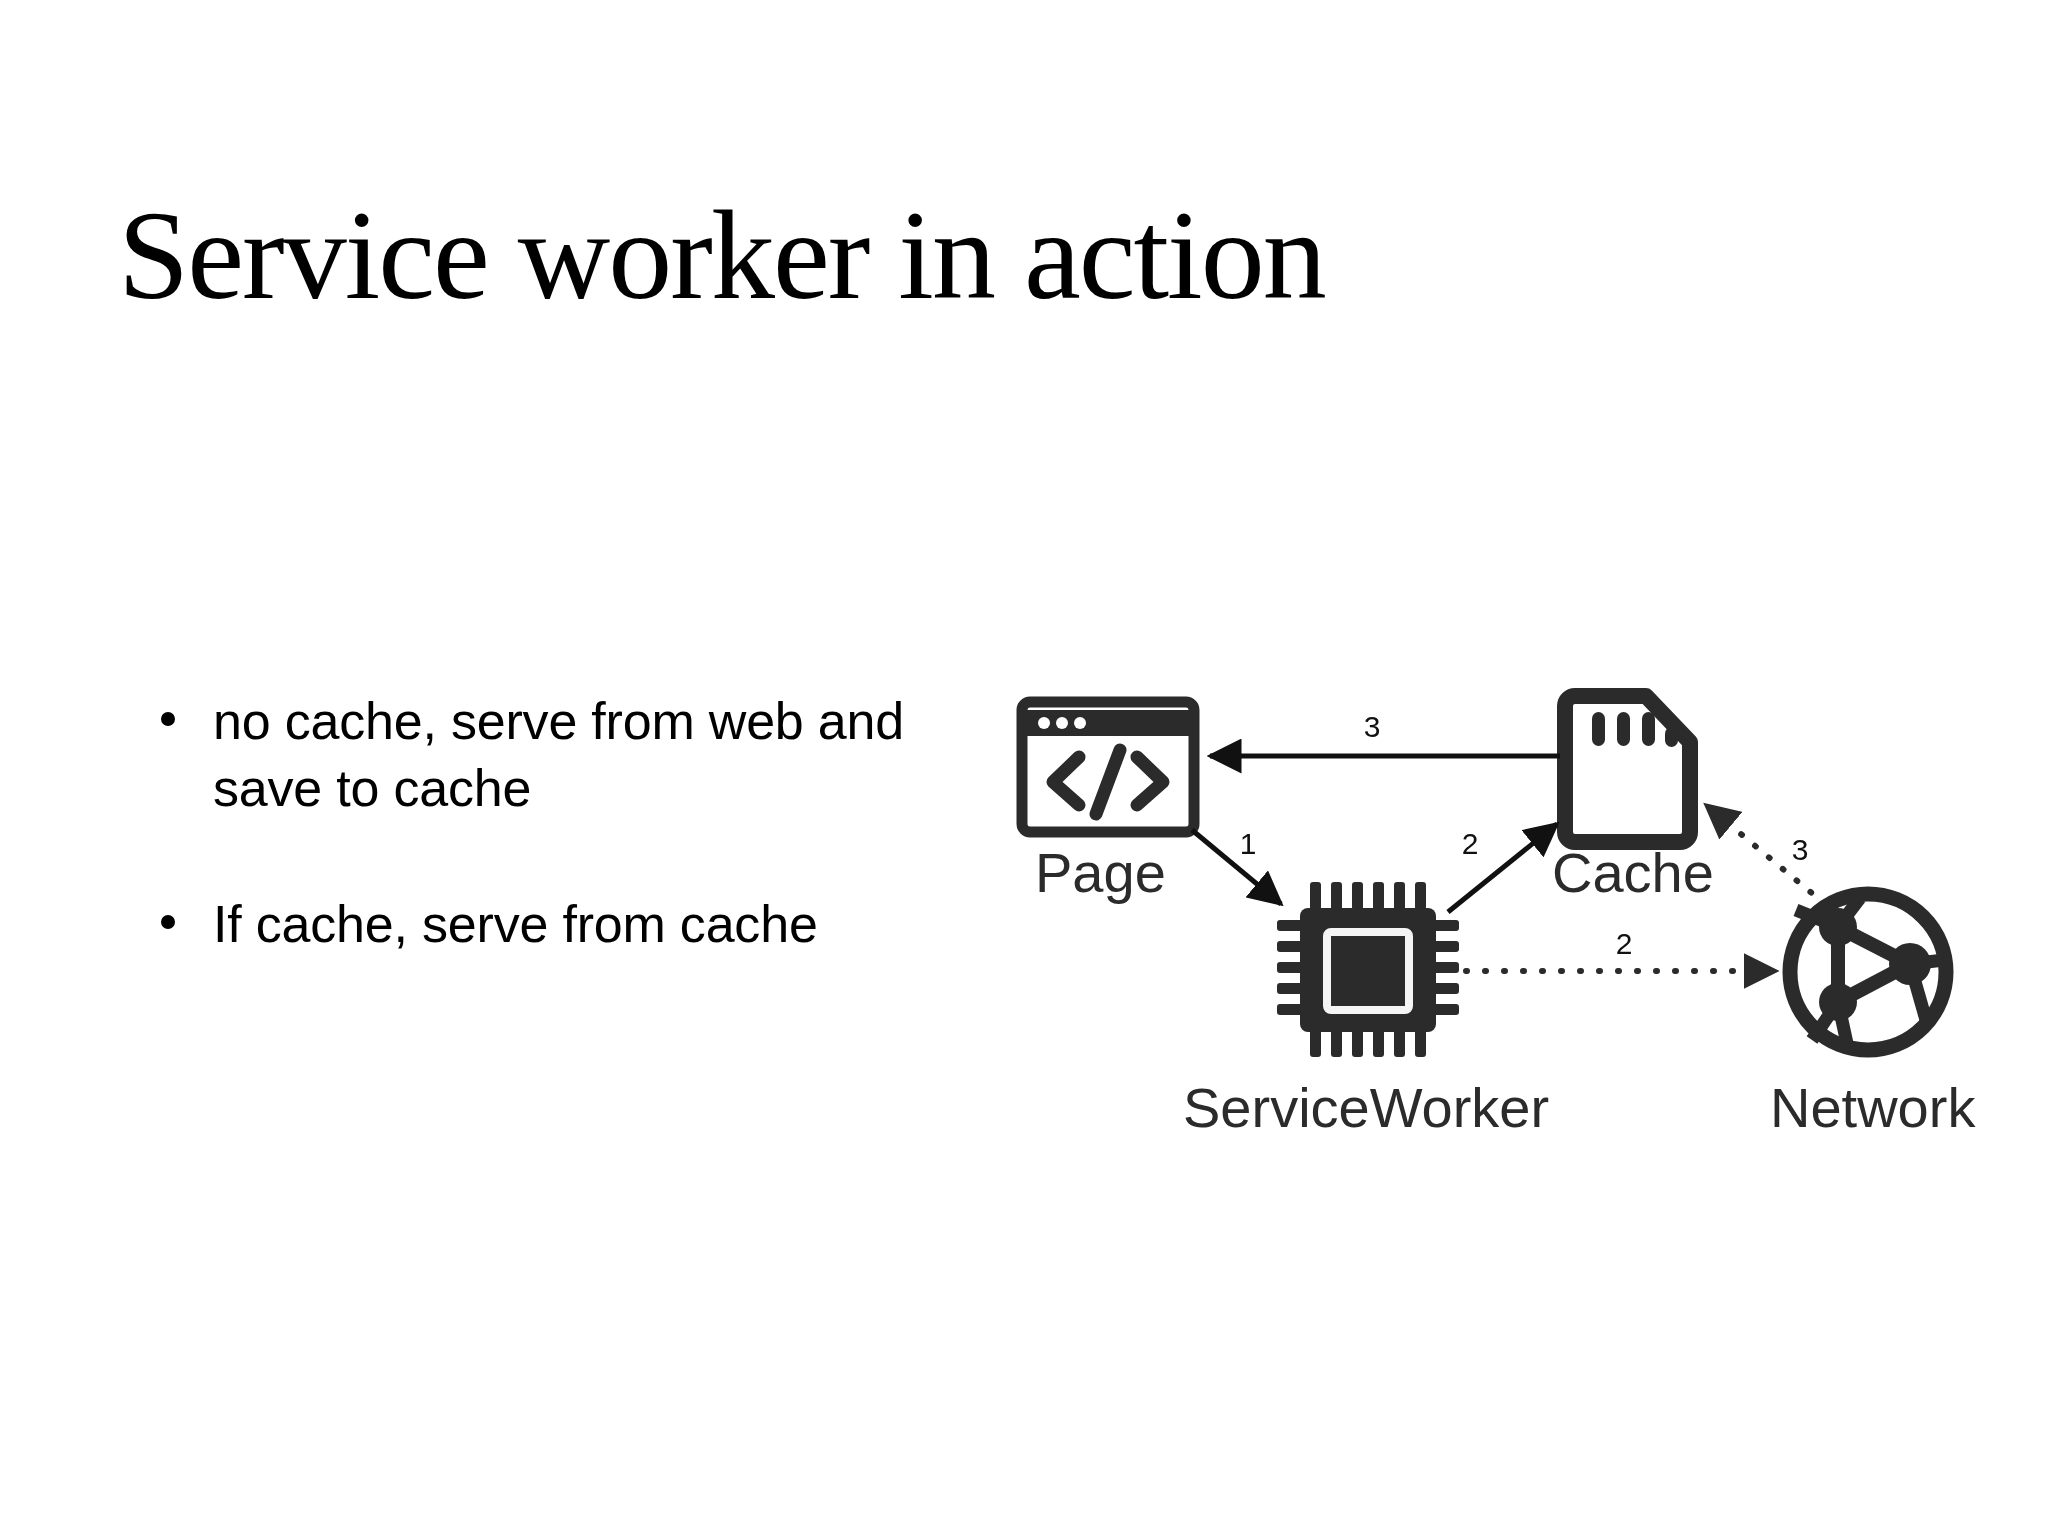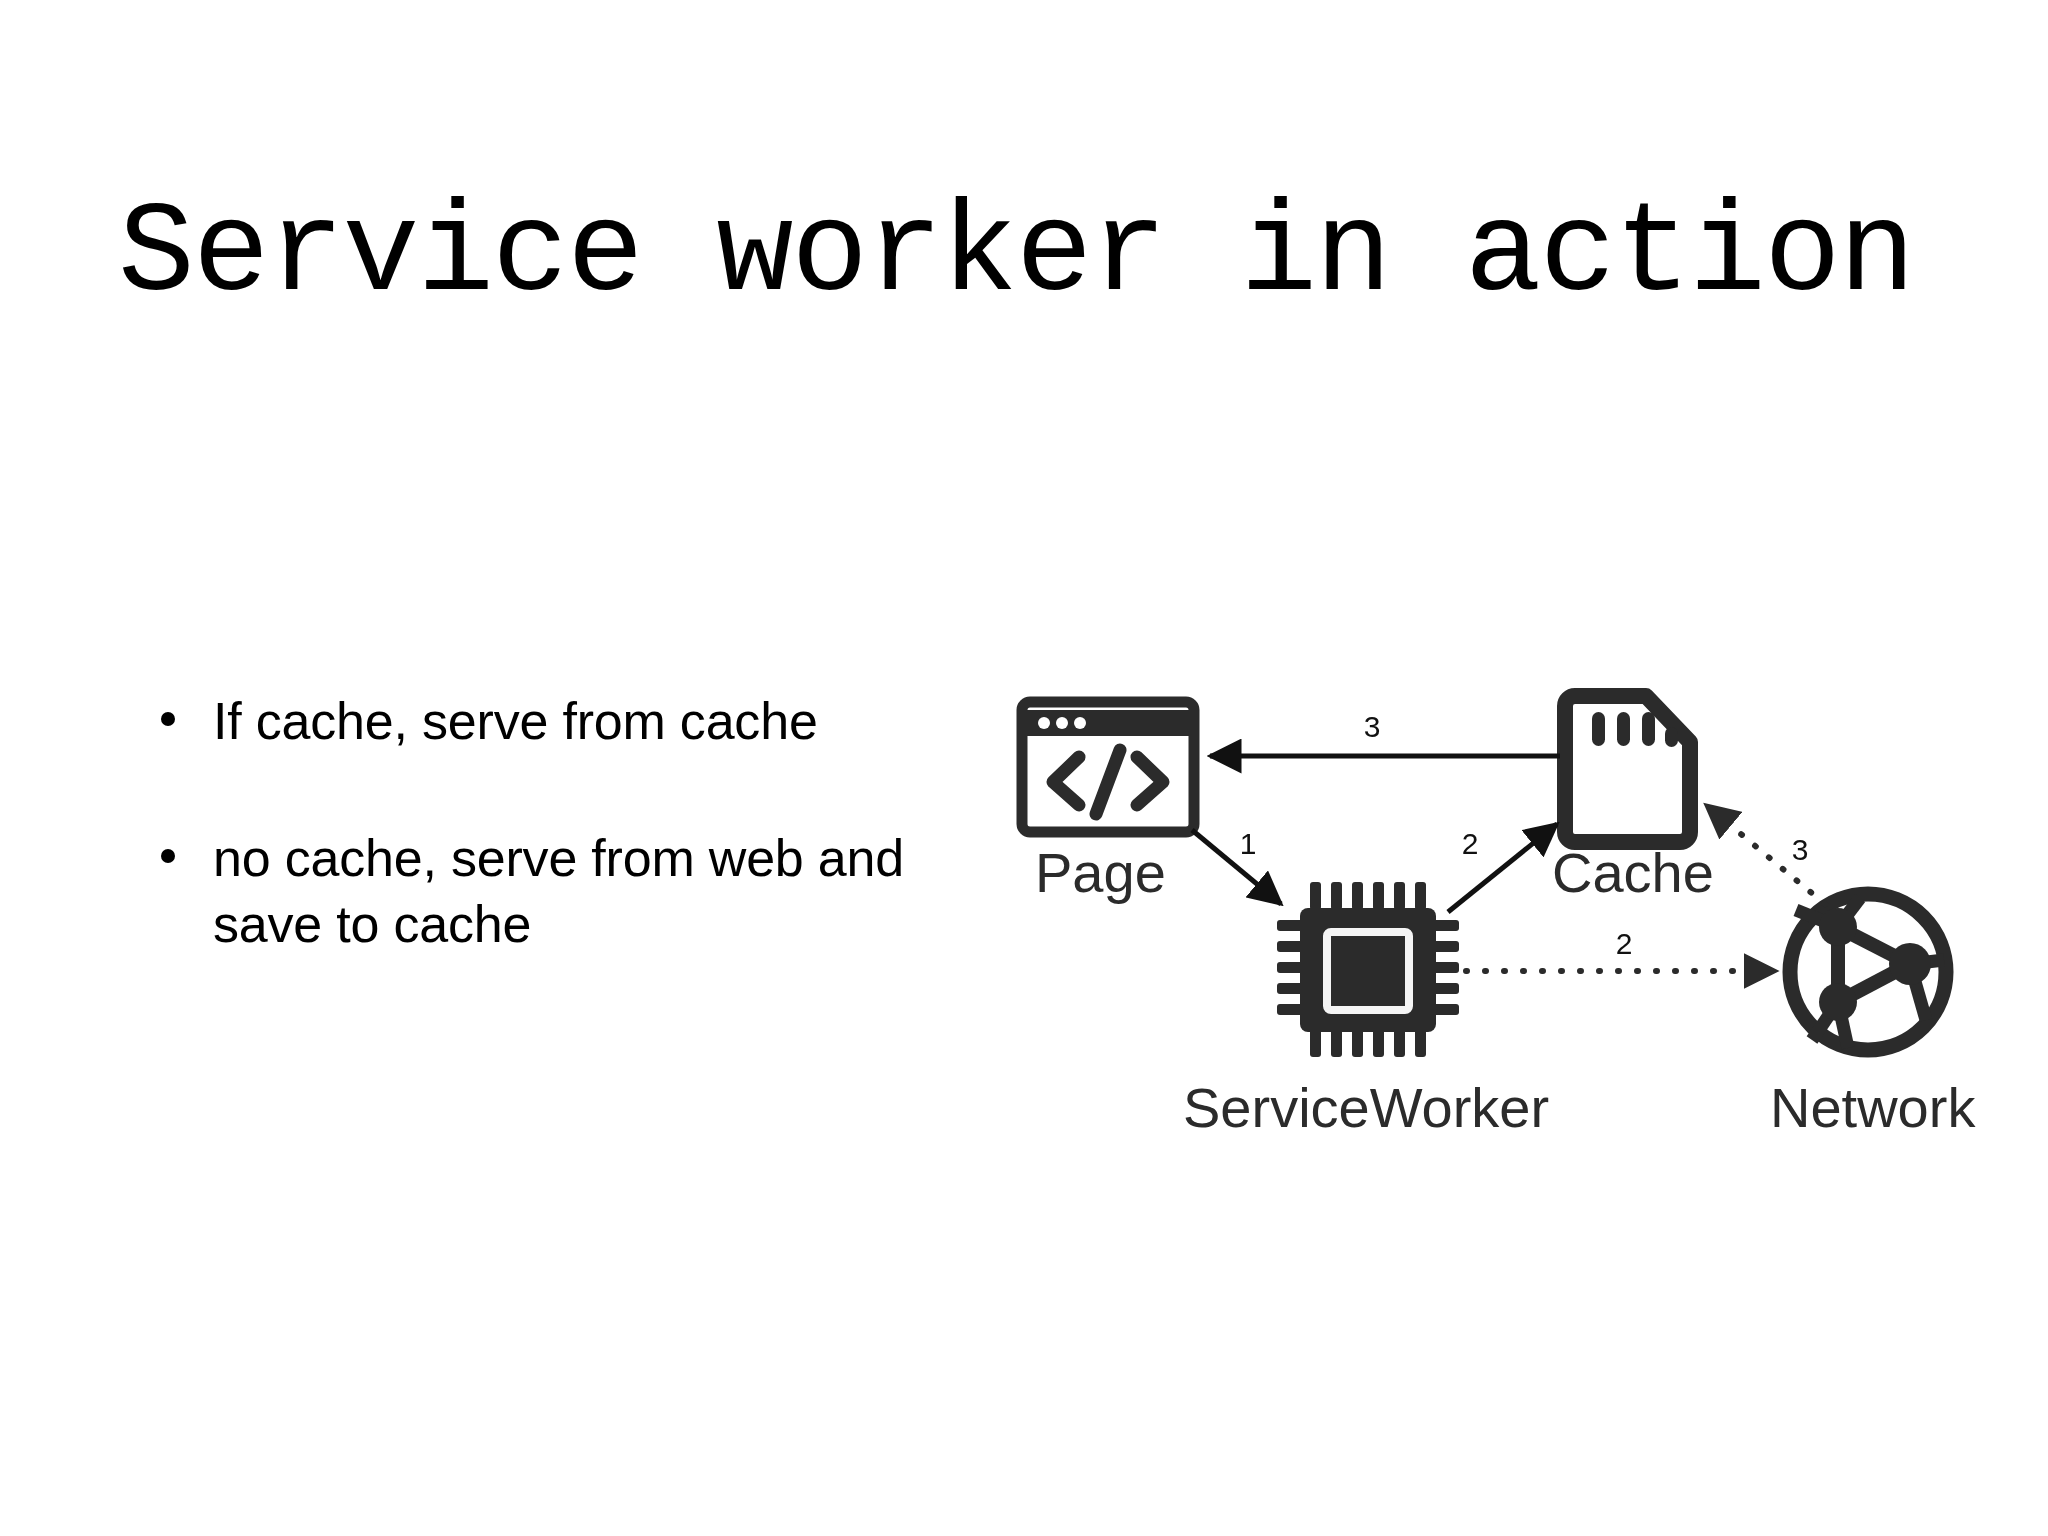--- a/index.html
+++ b/index.html
@@ -20,21 +20,21 @@
     background: #ffffff;
     overflow: hidden;
   }
 
   
   .slide-title {
     position: absolute;
     left: 118px;
     top: 104px;
     width: 1820px;
-    font-family: Liberation Mono, monospace;
+    font-family: Liberation Serif, serif;
     font-size: 128px;
     font-weight: 400;
     line-height: 1.02;
     letter-spacing: -2px;
     color: #000000;
     white-space: nowrap;
   }
 
   
   .bullet-list {
@@ -87,25 +87,25 @@
 </head>
 <body>
 
 <div id="slide">
 
   <h1 class="slide-title">Service worker in action</h1>
 
   <div class="bullet-list">
     <div class="bullet-item">
       <span class="bullet-dot"></span>
-      <span>If cache, serve from cache</span>
+      <span>no cache, serve from web and save to cache</span>
     </div>
     <div class="bullet-item">
       <span class="bullet-dot"></span>
-      <span>no cache, serve from web and save to cache</span>
+      <span>If cache, serve from cache</span>
     </div>
   </div>
 
   <div class="diagram">
     <svg viewBox="0 0 1020 500" xmlns="http://www.w3.org/2000/svg">
       <defs>
         <marker id="arrowSolid" viewBox="0 0 10 10" refX="9" refY="5" markerWidth="7" markerHeight="7" orient="auto-start-reverse">
           <path d="M 0 0 L 10 5 L 0 10 z" fill="#111111"></path>
         </marker>
         <marker id="arrowDot" viewBox="0 0 10 10" refX="9" refY="5" markerWidth="6" markerHeight="6" orient="auto-start-reverse">

